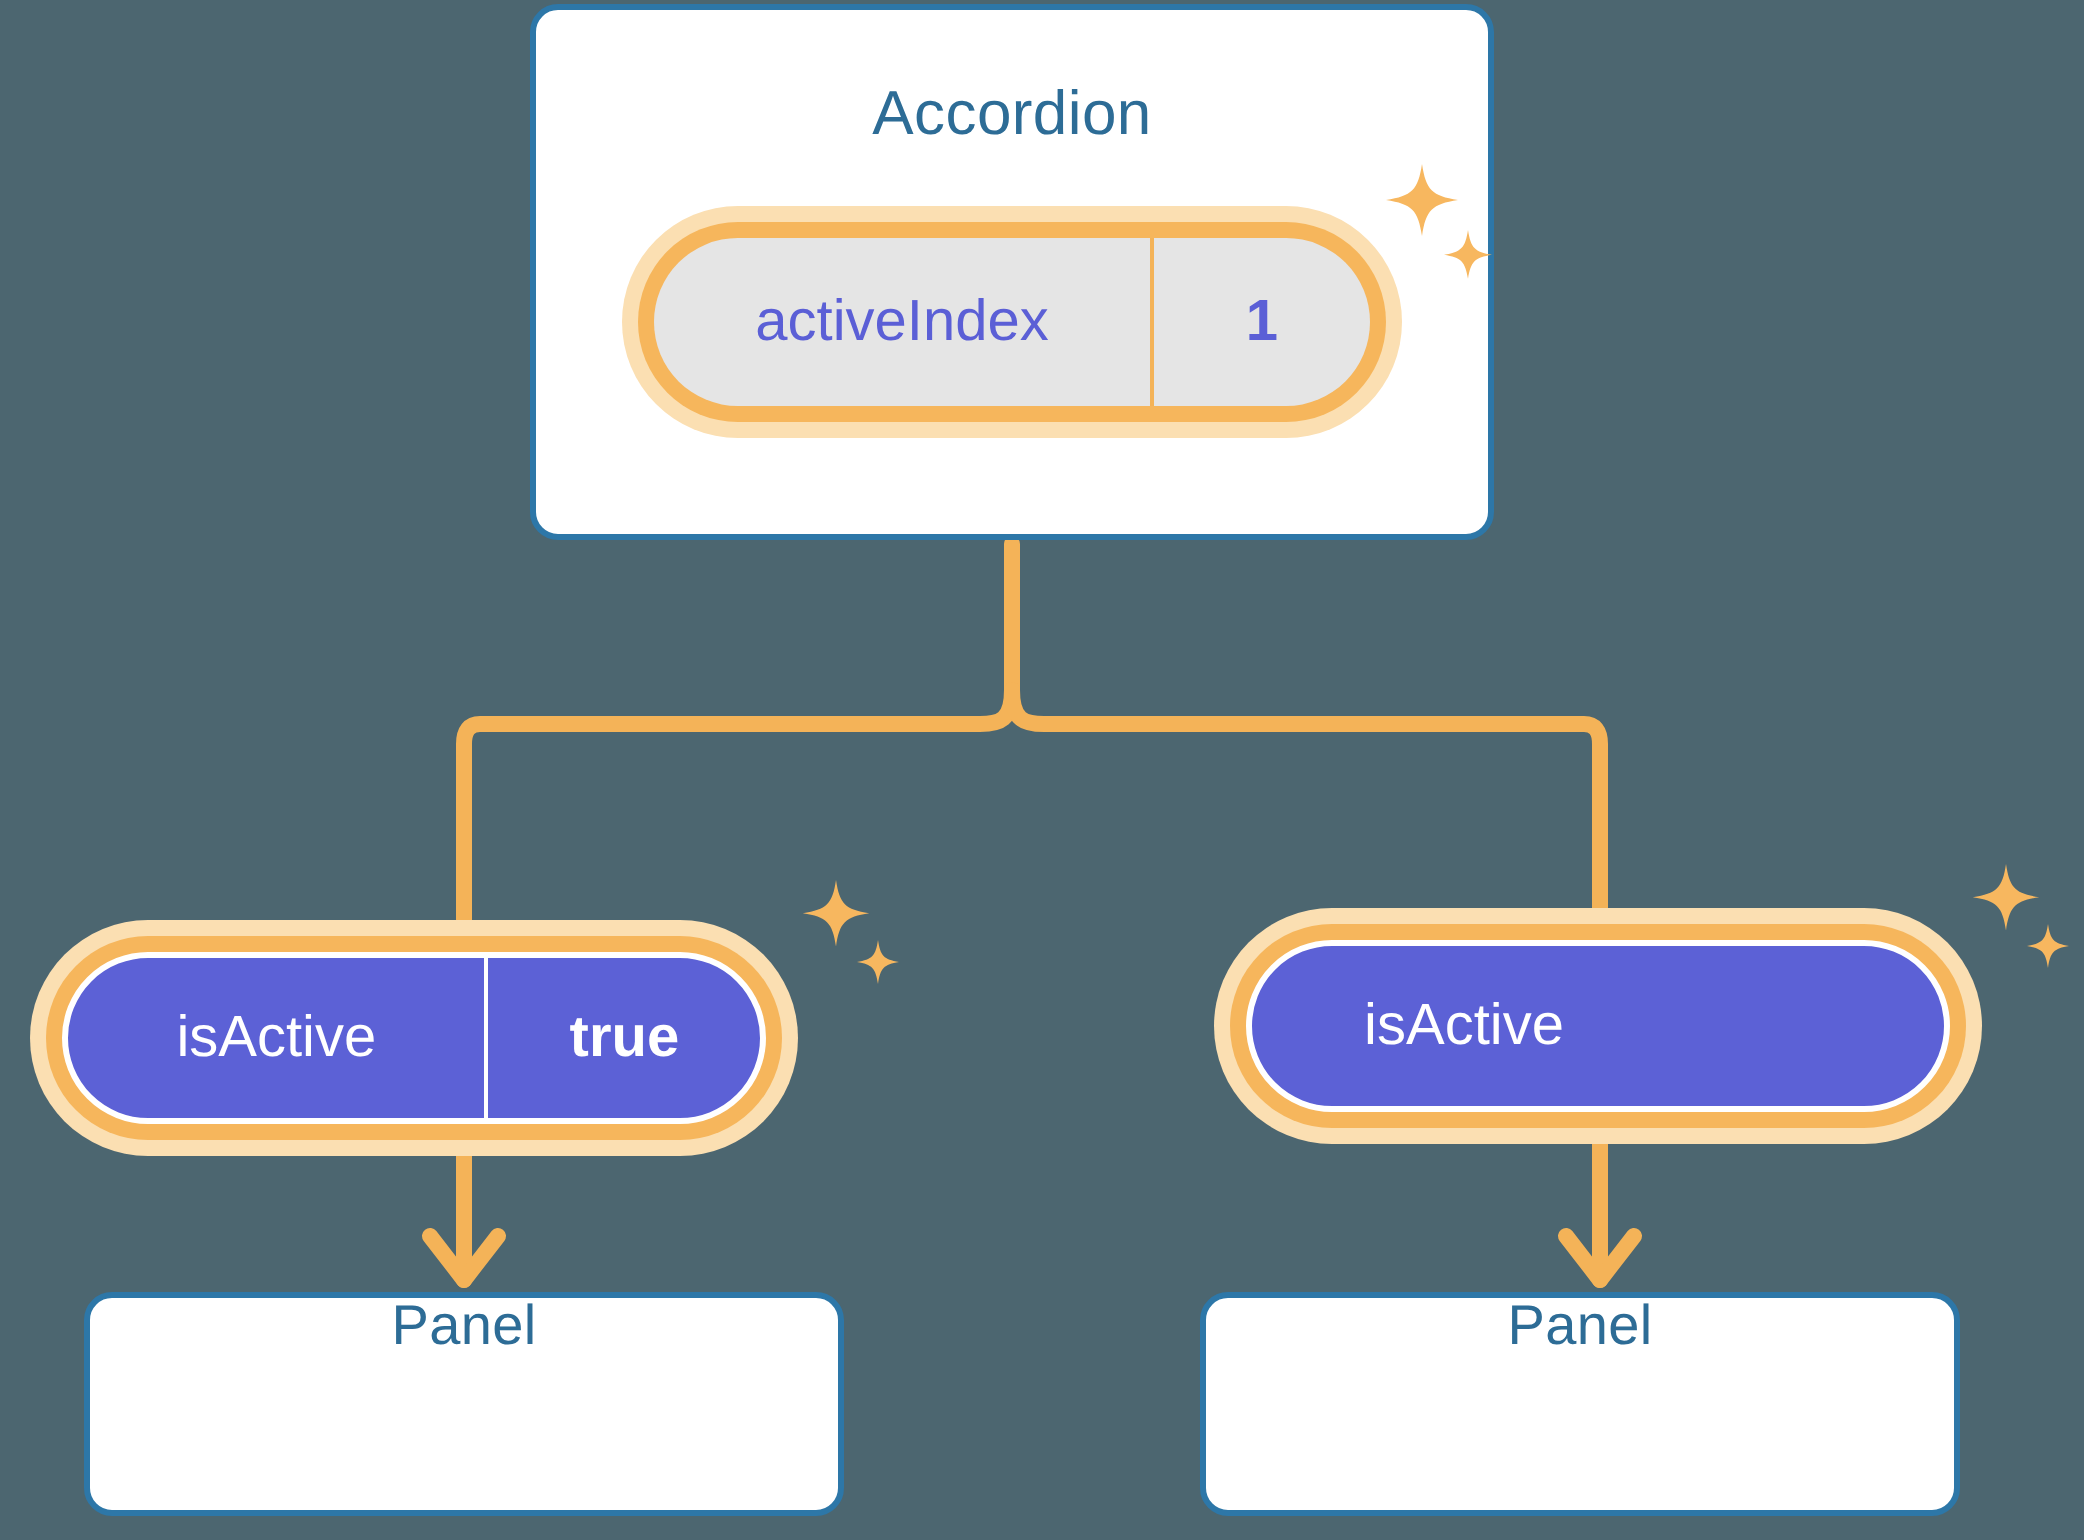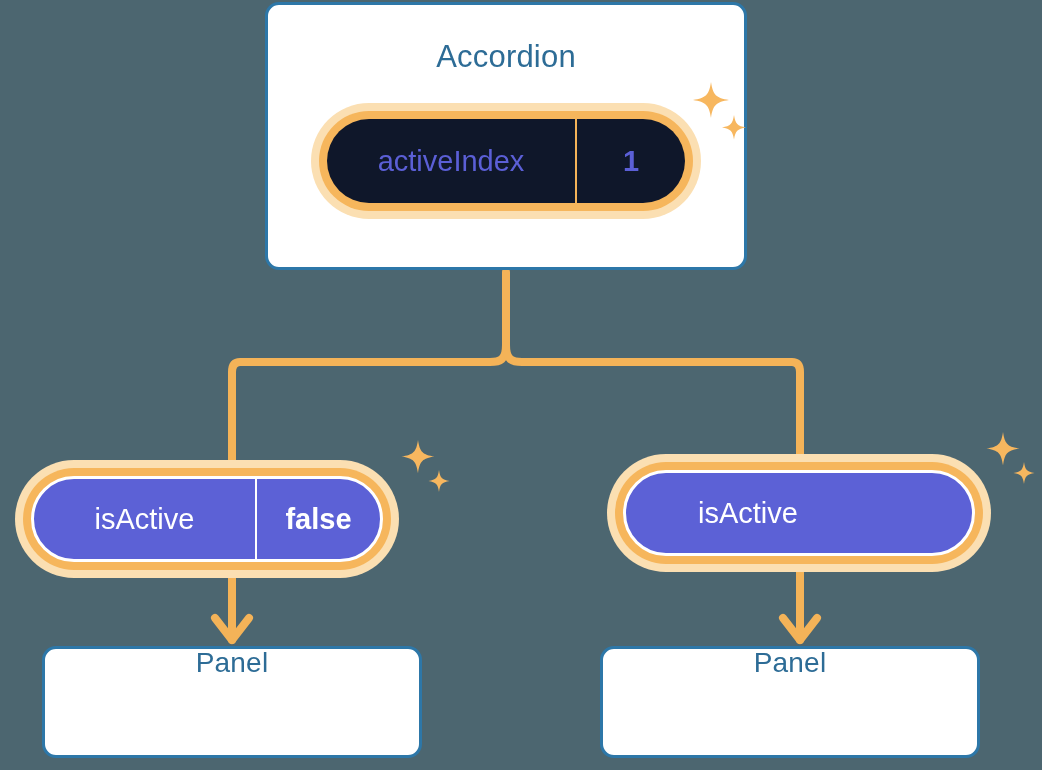--- a/index.html
+++ b/index.html
@@ -89,33 +89,33 @@
     align-items: center;
     justify-content: center;
     box-sizing: border-box;
     white-space: nowrap;
   }
   .pill-key   { font-weight: 400; }
   .pill-value { font-weight: 700; }
 
   
   .pill-light {
-    background: #0f172a;
+    background: #e5e5e5;
   }
   .pill-light .pill-key,
   .pill-light .pill-value { color: #5b5fd6; }
   .pill-light .pill-value { border-left: 2px solid #f4b358; }
 
   
   .pill-solid {
     background: #5c61d6;
     border: 3px solid #ffffff;
   }
   .pill-solid .pill-key,
-  .pill-solid .pill-value { color: #ffffff; margin-left: 16px; }
+  .pill-solid .pill-value { color: #ffffff; }
   .pill-solid .pill-value { border-left: 2px solid #ffffff; }
 
   
   #pill-active-index {
     left: 327px;
     top: 119px;
     width: 358px;
     height: 84px;
     font-size: 29px;
   }
@@ -182,21 +182,21 @@
 
   <div class="sparkle-group" id="sparkle-root">
     <svg width="58" height="62" viewBox="0 0 58 62" aria-hidden="true">
       <path fill="#f7b75f" d="M22 0 C24 13 27 16 40 18 C27 20 24 23 22 36 C20 23 17 20 4 18 C17 16 20 13 22 0 Z"></path>
       <path fill="#f7b75f" d="M45 33 C46.4 42 48.4 44 57 45.4 C48.4 46.8 46.4 48.8 45 57.4 C43.6 48.8 41.6 46.8 33 45.4 C41.6 44 43.6 42 45 33 Z"></path>
     </svg>
   </div>
 
   <div class="pill pill-solid pill-isactive" id="pill-isactive-left">
     <div class="pill-cell pill-key">isActive</div>
-    <div class="pill-cell pill-value">false</div>
+    <div class="pill-cell pill-value">true</div>
   </div>
 
   <div class="sparkle-group" id="sparkle-left">
     <svg width="52" height="58" viewBox="0 0 52 58" aria-hidden="true">
       <path fill="#f7b75f" d="M20 0 C21.8 12 24.6 14.8 36.6 16.6 C24.6 18.4 21.8 21.2 20 33.2 C18.2 21.2 15.4 18.4 3.4 16.6 C15.4 14.8 18.2 12 20 0 Z"></path>
       <path fill="#f7b75f" d="M41 30 C42.2 38 43.9 39.7 51.5 41 C43.9 42.3 42.2 44 41 52 C39.8 44 38.1 42.3 30.5 41 C38.1 39.7 39.8 38 41 30 Z"></path>
     </svg>
   </div>
 
   <div class="card panel-card" id="panel-left">

